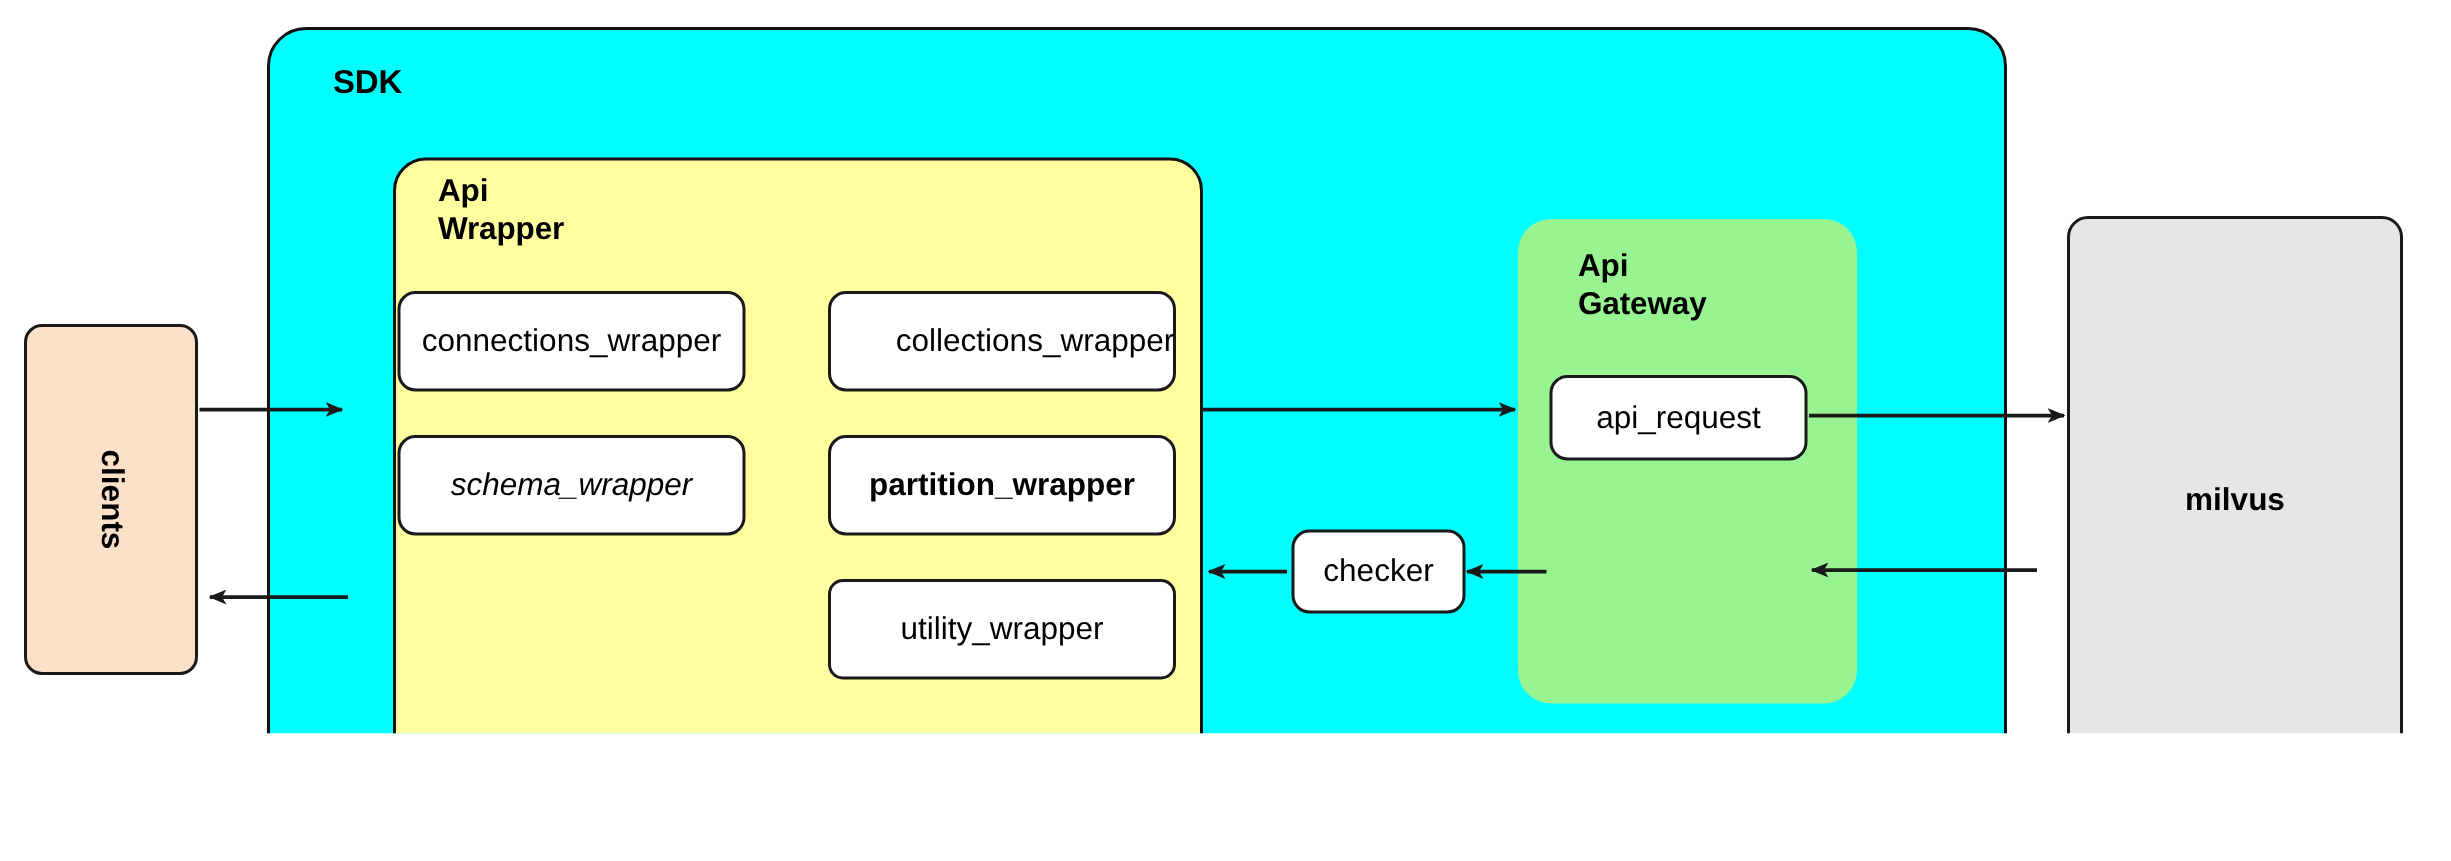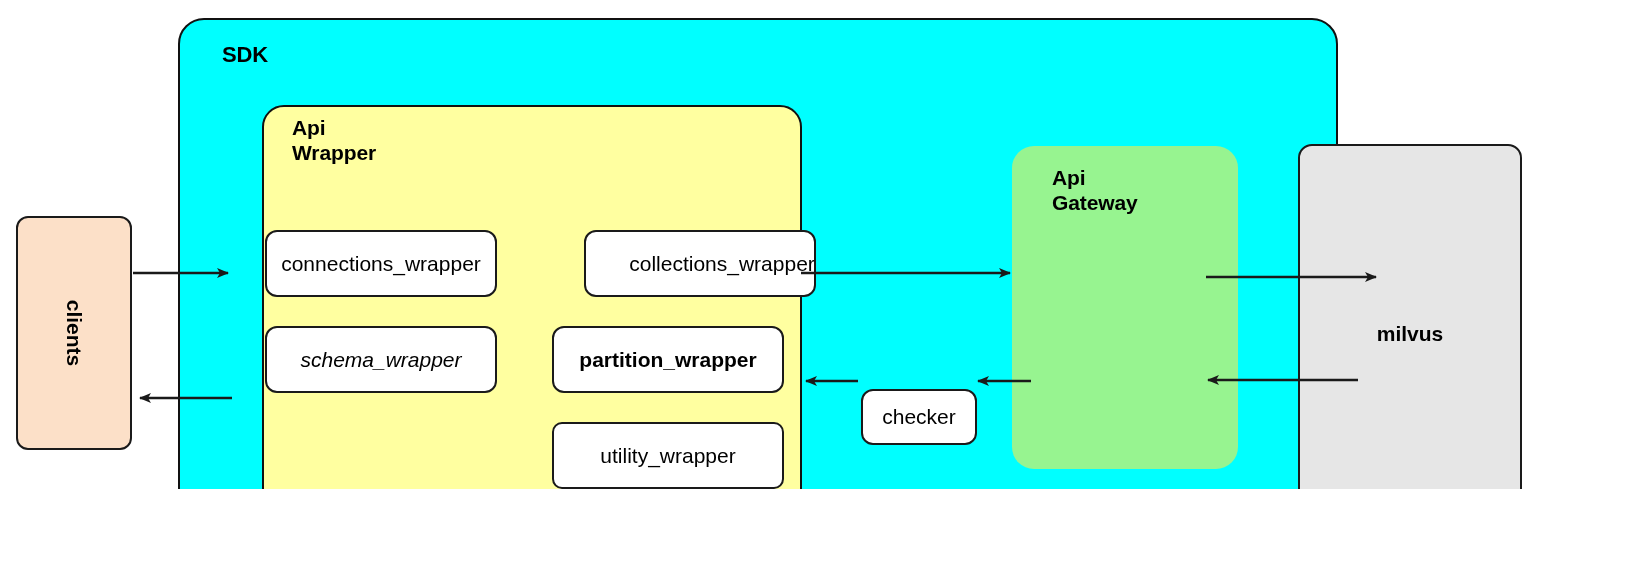--- a/index.html
+++ b/index.html
@@ -82,25 +82,24 @@
     box-sizing: border-box;
     background: #ffffff;
     border: 2.5px solid #1a1a1a;
     border-radius: 12px;
     display: flex;
     align-items: center;
     justify-content: center;
     color: #000000;
     font-size: 21px;
     text-align: center;
-    margin-top: 36px;
   }
   
   #node-connections-wrapper { left: 265px; top: 194px; width: 232px; height: 67px; }
-  #node-collections-wrapper { left: 584px; top: 194px; width: 232px; height: 67px; padding-left: 44px; }
+  #node-collections-wrapper { left: 552px; top: 194px; width: 232px; height: 67px; padding-left: 44px; }
   #node-schema-wrapper      { left: 265px; top: 290px; width: 232px; height: 67px; font-style: italic; }
   #node-partition-wrapper   { left: 552px; top: 290px; width: 232px; height: 67px; font-weight: bold; }
   #node-index-wrapper       { left: 265px; top: 386px; width: 232px; height: 67px; }
   #node-utility-wrapper     { left: 552px; top: 386px; width: 232px; height: 67px; border-radius: 10px; }
 
   #node-api-request  { left: 1033px; top: 250px; width: 172px; height: 57px; }
   #node-api-response { left: 1033px; top: 352px; width: 172px; height: 57px; }
   #node-checker      { left: 861px; top: 353px; width: 116px; height: 56px; }
 
   
@@ -121,21 +120,21 @@
   #clients-label {
     transform: rotate(90deg);
     font-size: 21px;
     font-weight: bold;
     color: #000000;
     white-space: nowrap;
   }
   
   #node-milvus {
     position: absolute;
-    left: 1298px;
+    left: 1378px;
     top: 144px;
     width: 224px;
     height: 380px;
     box-sizing: border-box;
     background: #e6e6e6;
     border: 2.5px solid #1a1a1a;
     border-radius: 14px;
     display: flex;
     align-items: center;
     justify-content: center;
@@ -168,20 +167,21 @@
     <span class="group-label" id="api-gateway-label">Api
 Gateway</span>
   </div>
 
   <div class="node" id="node-connections-wrapper">connections_wrapper</div>
   <div class="node" id="node-collections-wrapper">collections_wrapper</div>
   <div class="node" id="node-schema-wrapper">schema_wrapper</div>
   <div class="node" id="node-partition-wrapper">partition_wrapper</div>
   <div class="node" id="node-utility-wrapper">utility_wrapper</div>
 
+  <div class="node" id="node-api-request">api_request</div>
 
   <div class="node" id="node-checker">checker</div>
 
   <div id="node-clients">
     <span id="clients-label">clients</span>
   </div>
 
   <div id="node-milvus">milvus</div>
 
   <div class="conn" style="left:0;top:0;width:1634px;height:574px;">

